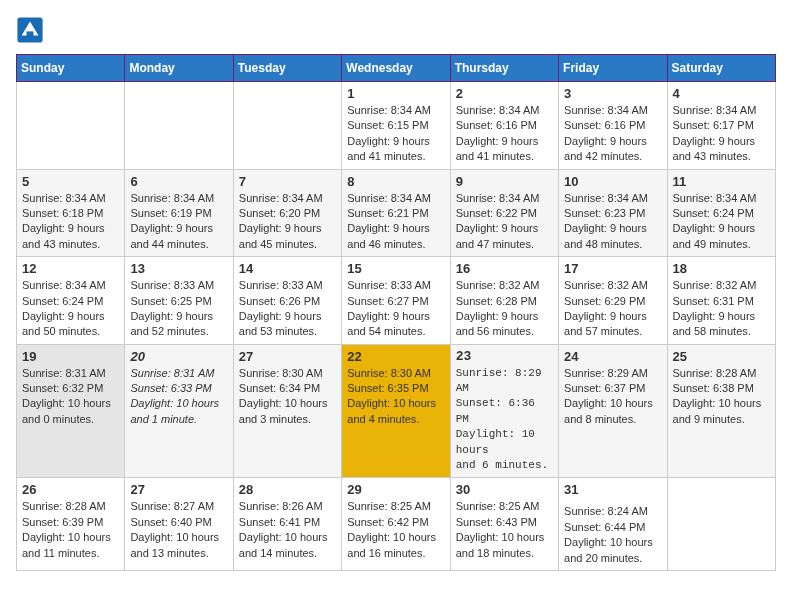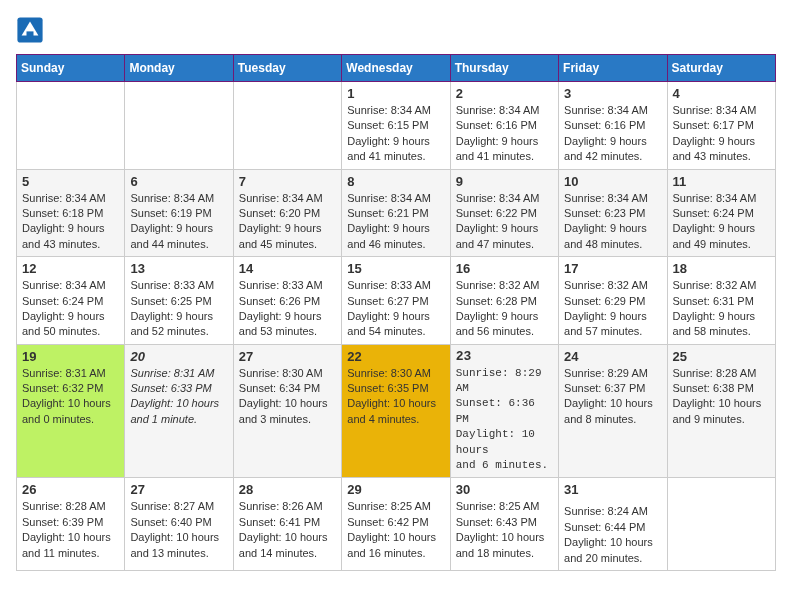--- a/index.html
+++ b/index.html
@@ -249,21 +249,21 @@
         </td>
         <td>
           <span class="day-number">18</span>
           <div class="day-info" style="white-space: pre-line;">Sunrise: 8:32 AM
 Sunset: 6:31 PM
 Daylight: 9 hours
 and 58 minutes.</div>
         </td>
       </tr>
       <tr>
-        <td style="background-color: #bef264;">
+        <td style="background-color: #e5e5e5;">
           <span class="day-number">19</span>
           <div class="day-info" style="white-space: pre-line;">Sunrise: 8:31 AM
 Sunset: 6:32 PM
 Daylight: 10 hours
 and 0 minutes.</div>
         </td>
         <td style="background-color: rgb(245, 245, 245); font-style: italic;">
           <span class="day-number">20</span>
           <div class="day-info" style="white-space: pre-line;">Sunrise: 8:31 AM
 Sunset: 6:33 PM

